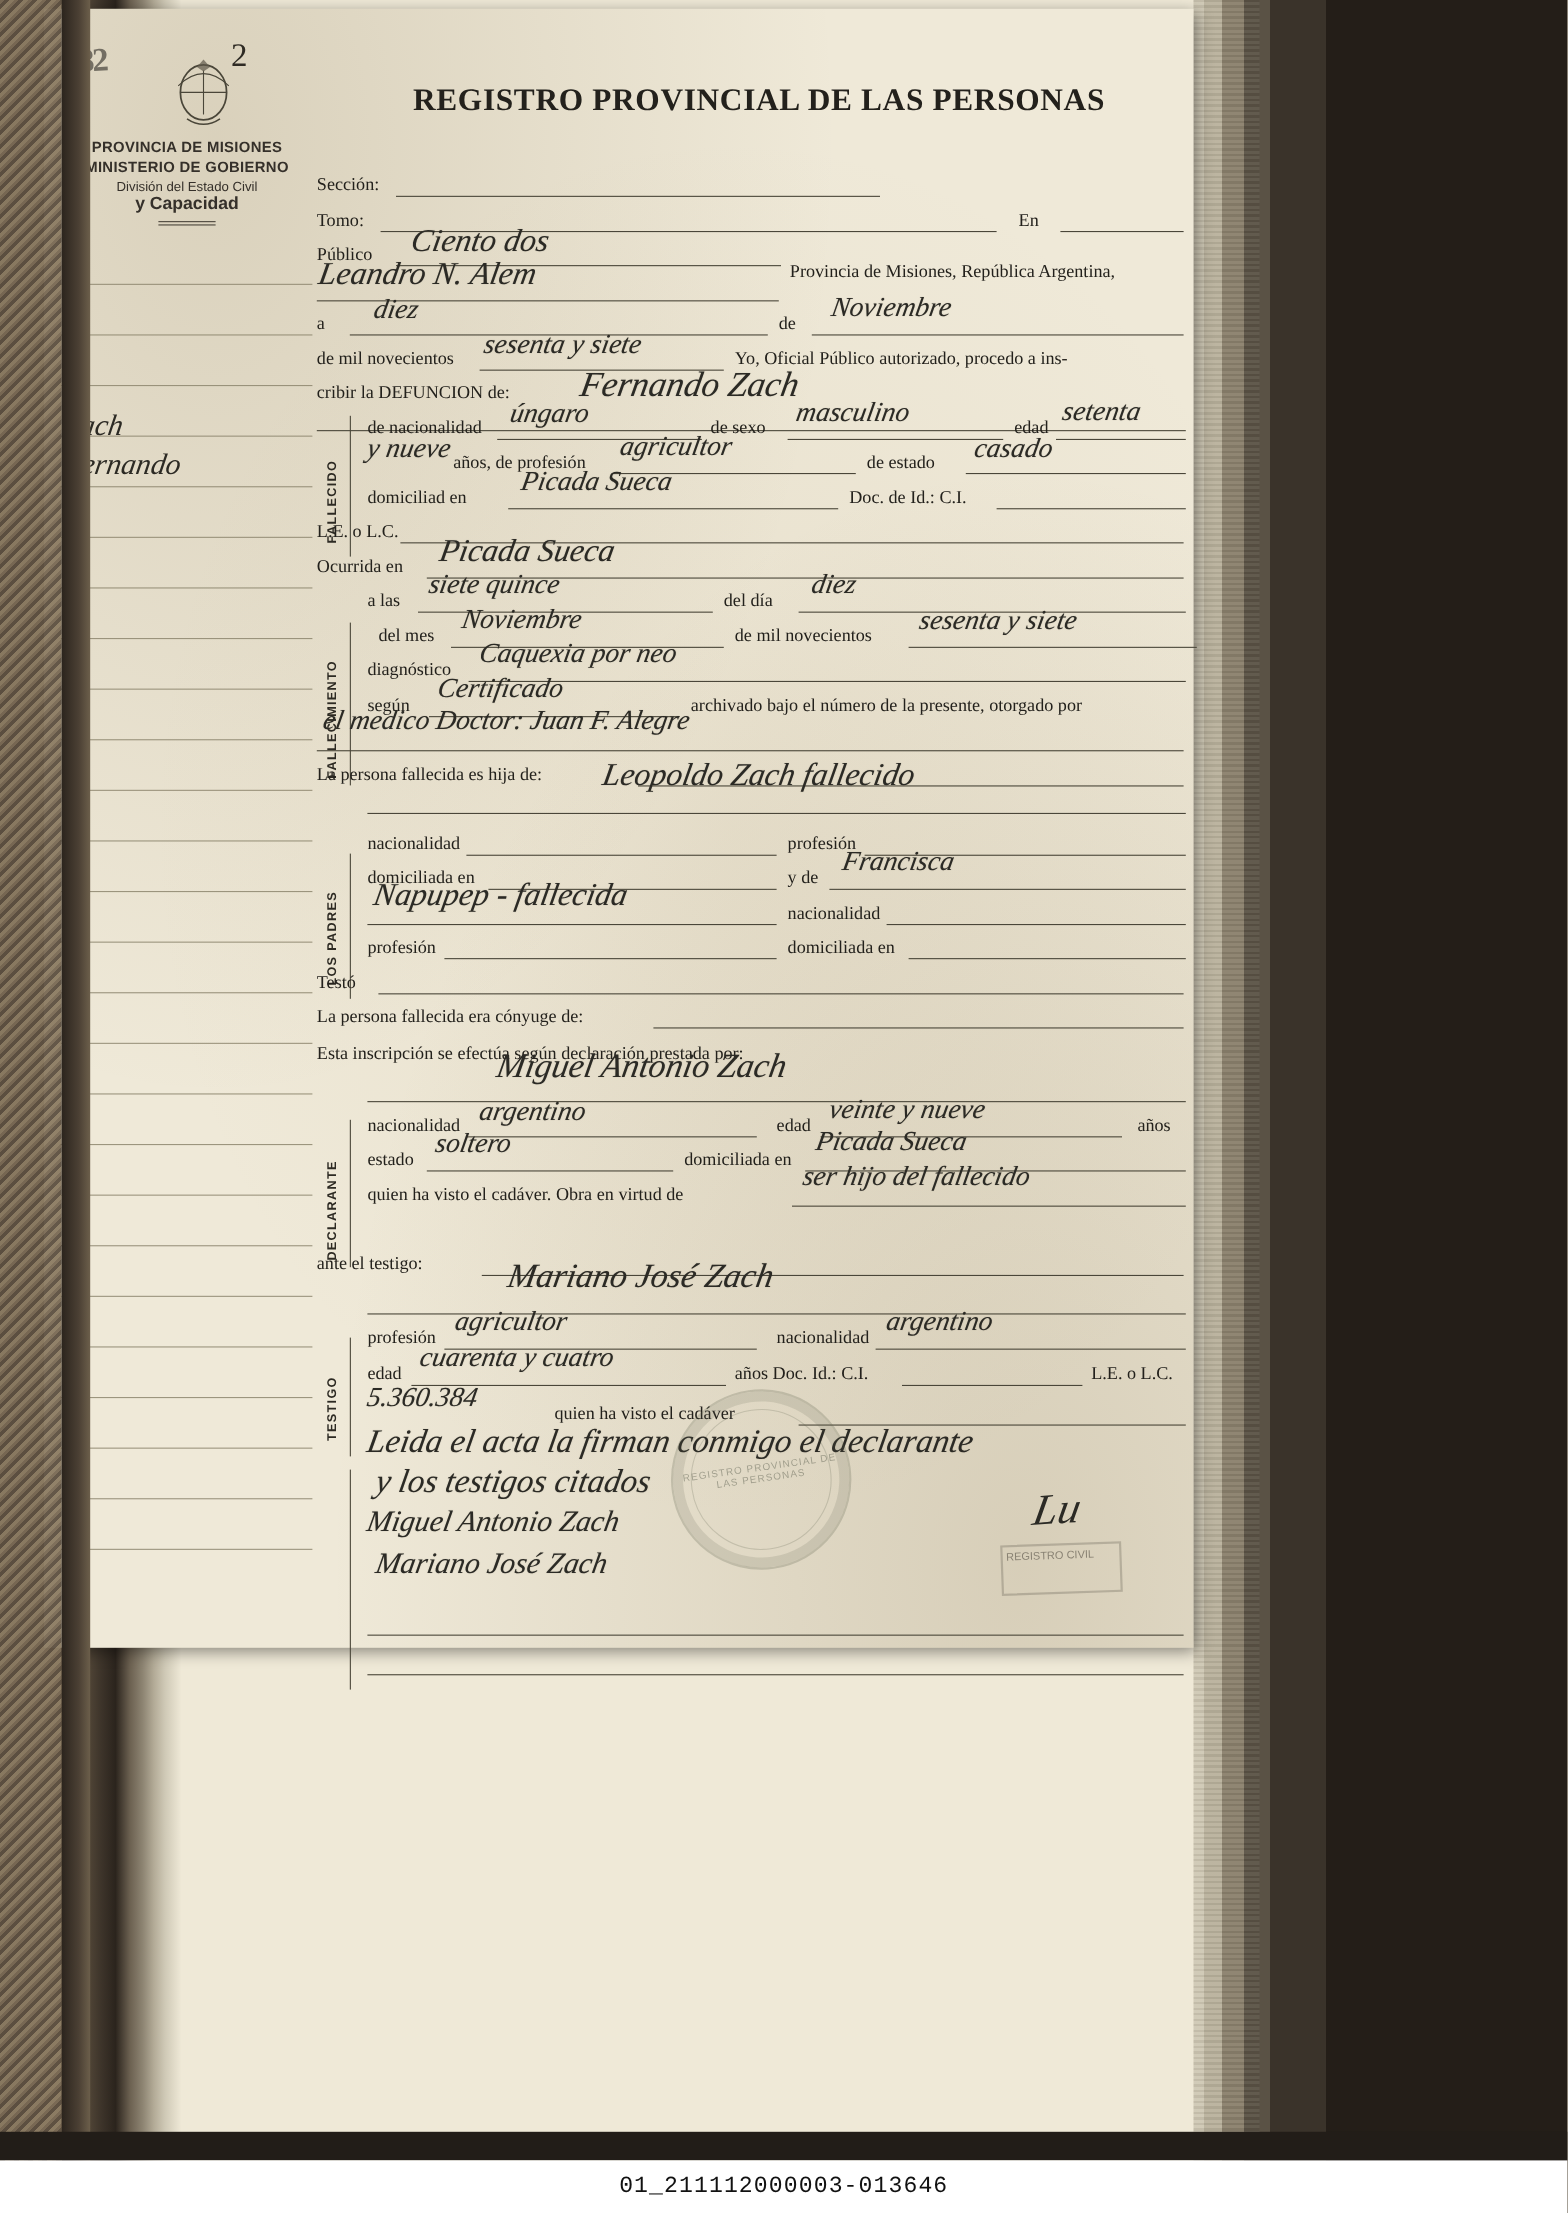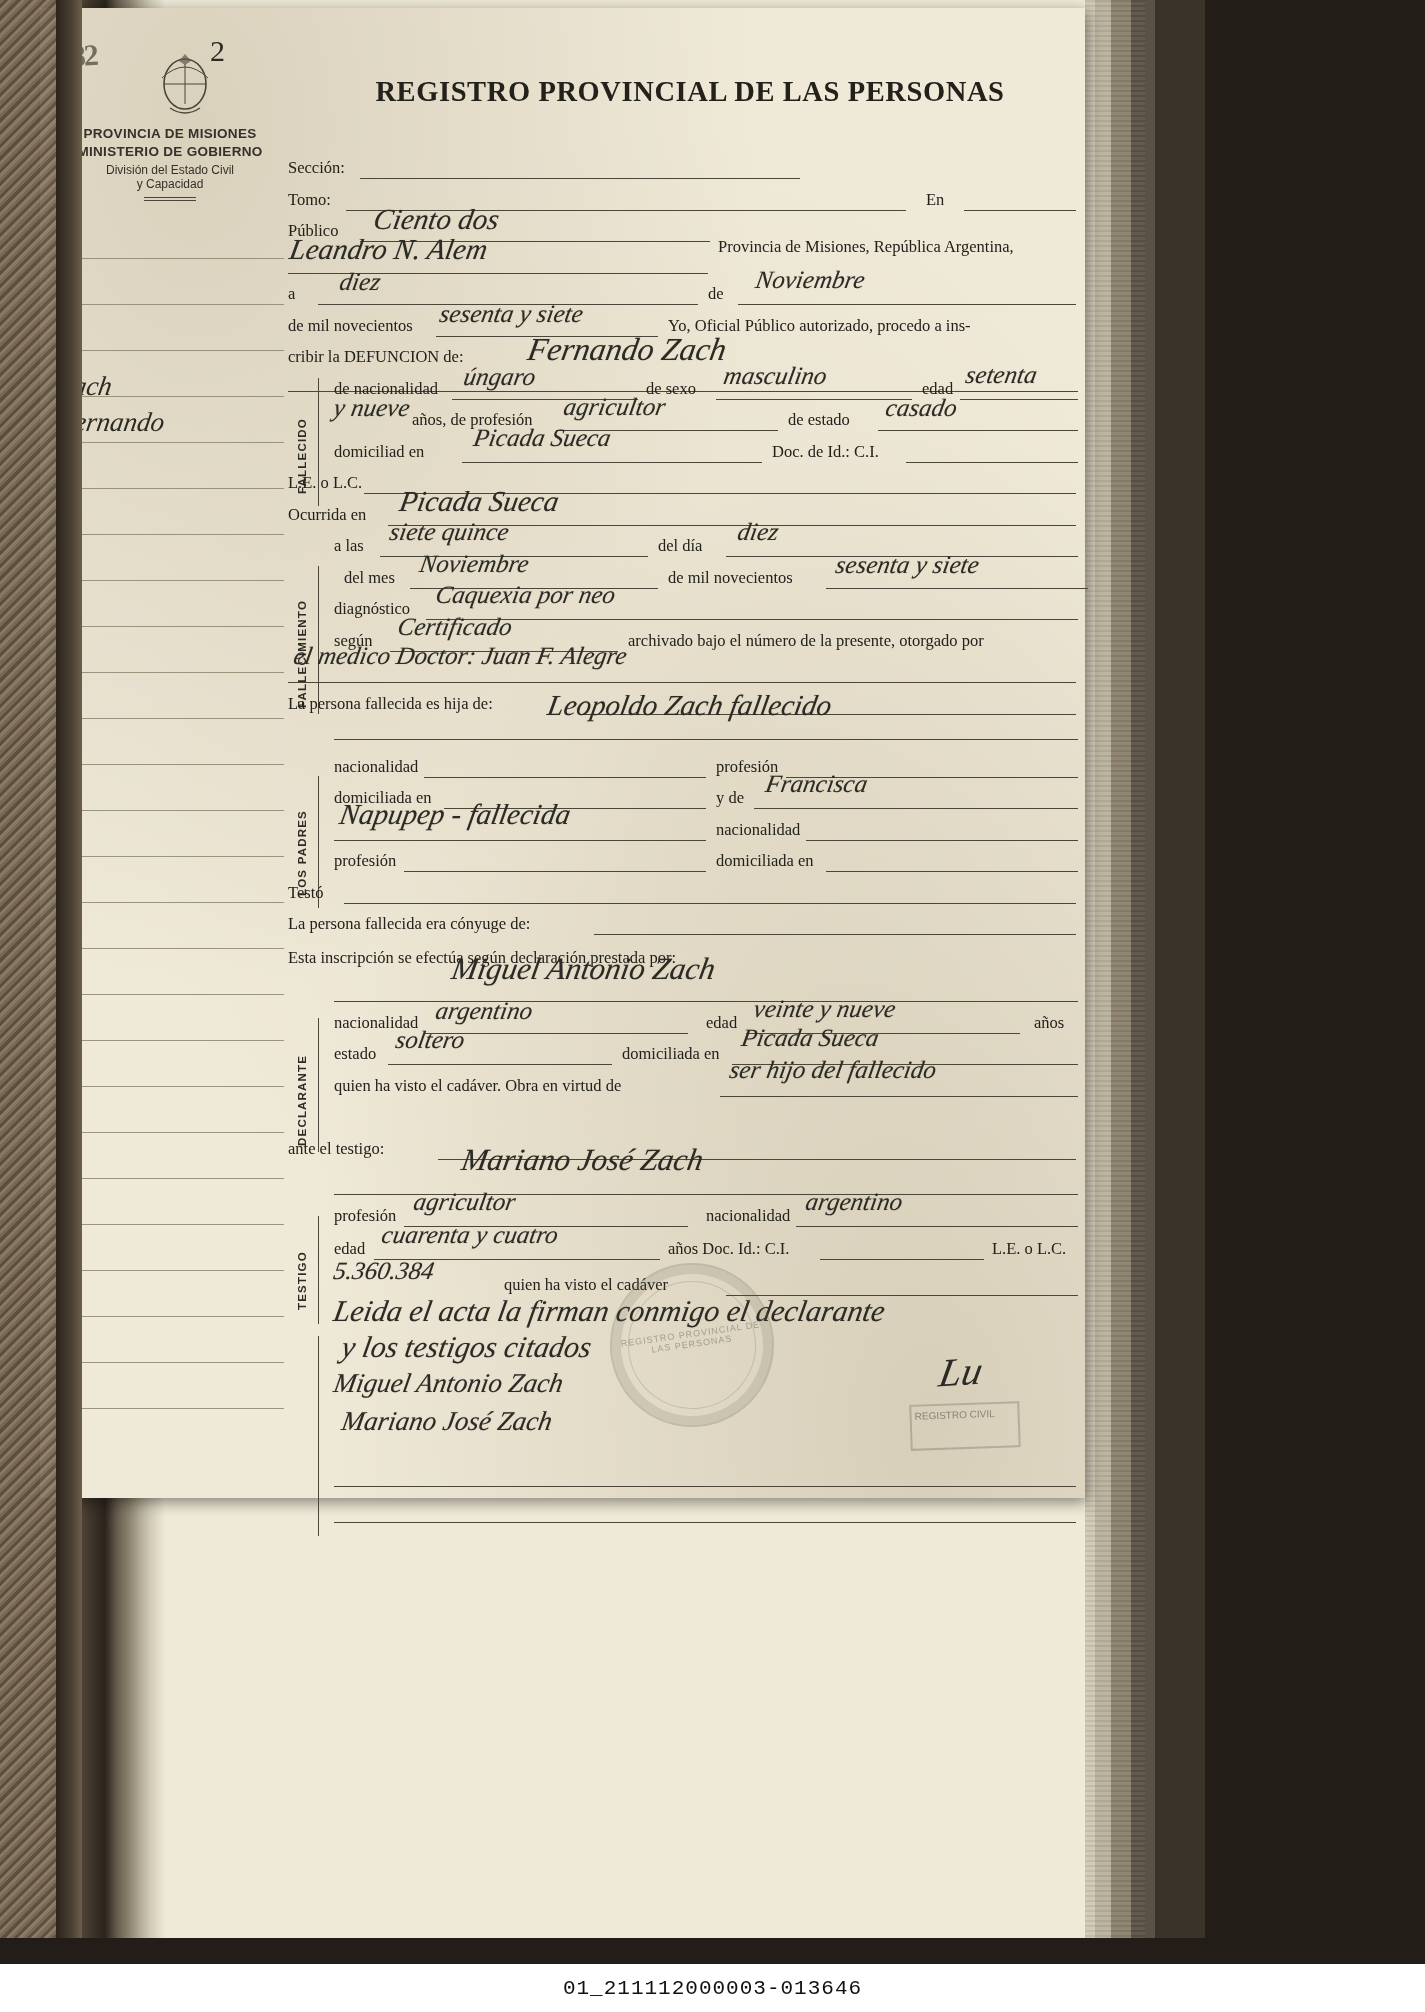--- a/index.html
+++ b/index.html
@@ -62,21 +62,21 @@
     position:absolute;left:110px;top:36px;width:70px;height:74px;
   }
   .orgblock{
     position:absolute;left:20px;top:118px;width:220px;text-align:center;
     font-family:"Liberation Sans",sans-serif;
     color:#35302a;
   }
   .orgblock .l1{font-size:13.5px;font-weight:bold;letter-spacing:.3px;}
   .orgblock .l2{font-size:13.5px;font-weight:bold;letter-spacing:.3px;margin-top:3px;}
   .orgblock .l3{font-size:12px;margin-top:4px;}
-  .orgblock .l4{font-size:12px;}
+  .orgblock .l4{font-size:16px;font-weight:bold;}
   .orgrule{width:52px;height:1px;background:#4a443a;margin:6px auto 0;}
   .orgrule2{width:52px;height:1px;background:#4a443a;margin:2px auto 0;}
 
   .title{
     position:absolute;left:300px;top:68px;width:700px;text-align:center;
     font-size:28.5px;font-weight:bold;letter-spacing:.6px;color:#23211c;
     font-family:"Liberation Serif",serif;
   }
 
   

